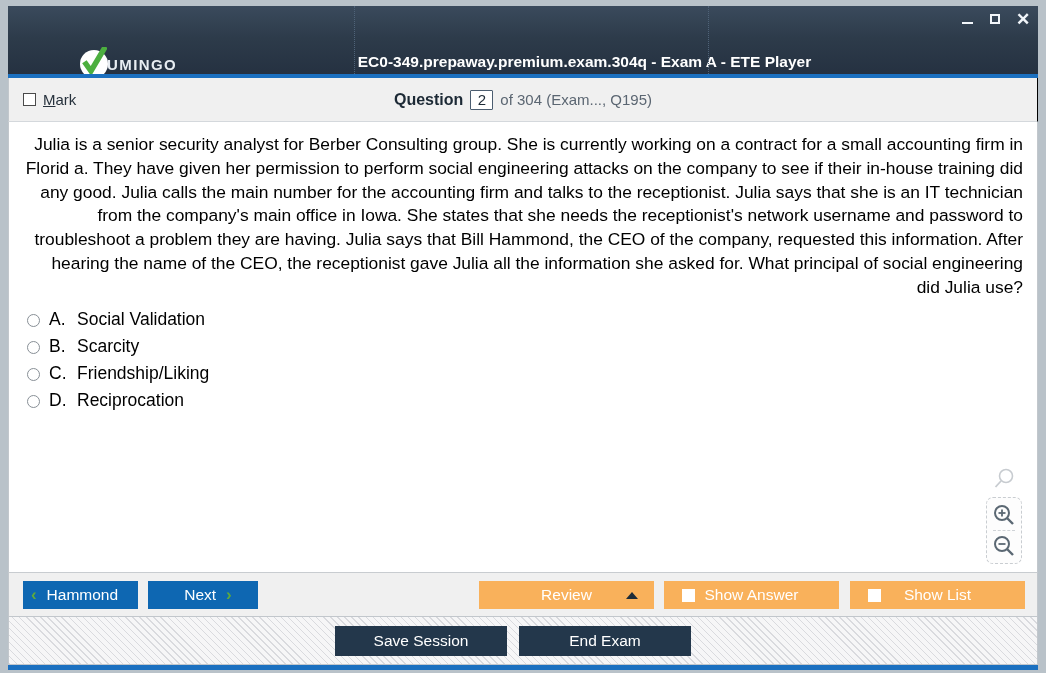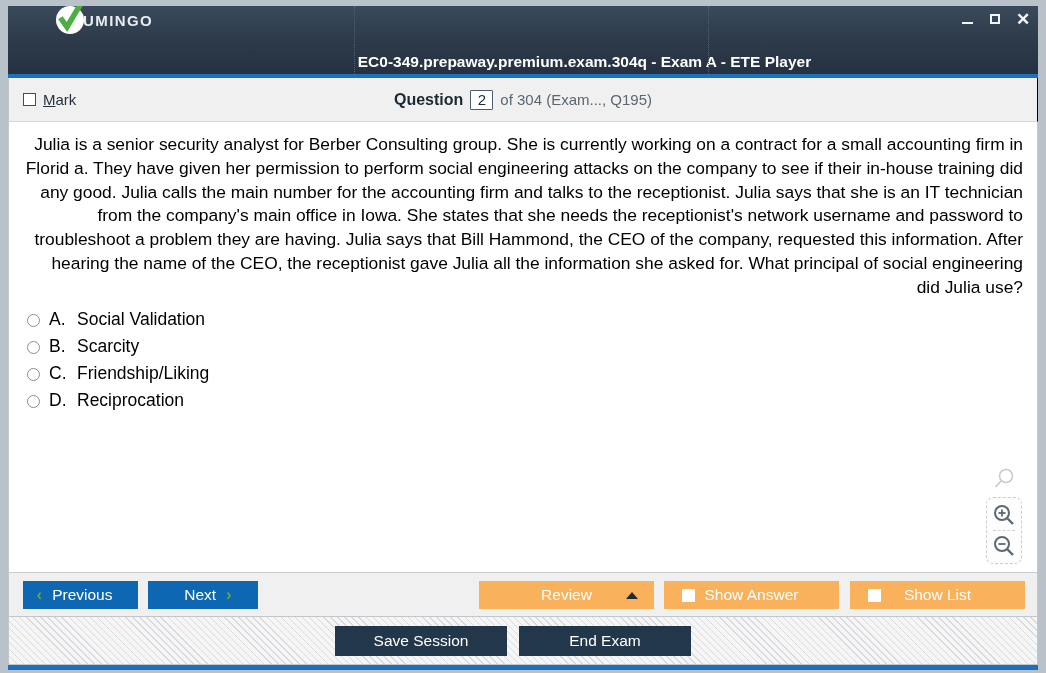--- a/index.html
+++ b/index.html
@@ -36,22 +36,22 @@
     content: "";
     position: absolute;
     left: 0; right: 0; bottom: 0;
     height: 4px;
     background: #1b70c0;
   }
   .tb-logo-zone {
     width: 347px;
     height: 100%;
     display: flex;
-    align-items: flex-start;
-    padding-left: 48px;
+    align-items: flex-end;
+    padding-left: 72px;
     box-sizing: border-box;
     border-right: 1px dotted #4f6378;
   }
   .logo {
     display: flex;
     align-items: center;
     gap: 0px;
   }
   .logo-mark {
     width: 28px; height: 28px;
@@ -444,21 +444,21 @@
             <line x1="5.5" y1="9" x2="12.5" y2="9" stroke="#5b6873" stroke-width="1.8"></line>
           </svg>
         </div>
       </div>
     </div>
   </div>
 
   <div class="navbar">
     <div class="btn btn-blue btn-prev">
       <span class="chev">‹</span>
-      <span>Previous</span>
+      <span>Hammond</span>
     </div>
     <div class="btn btn-blue btn-next">
       <span>Next</span>
       <span class="chev">›</span>
     </div>
 
     <div class="btn btn-orange btn-review">
       <span>Review</span>
       <span class="caret-up"></span>
     </div>

